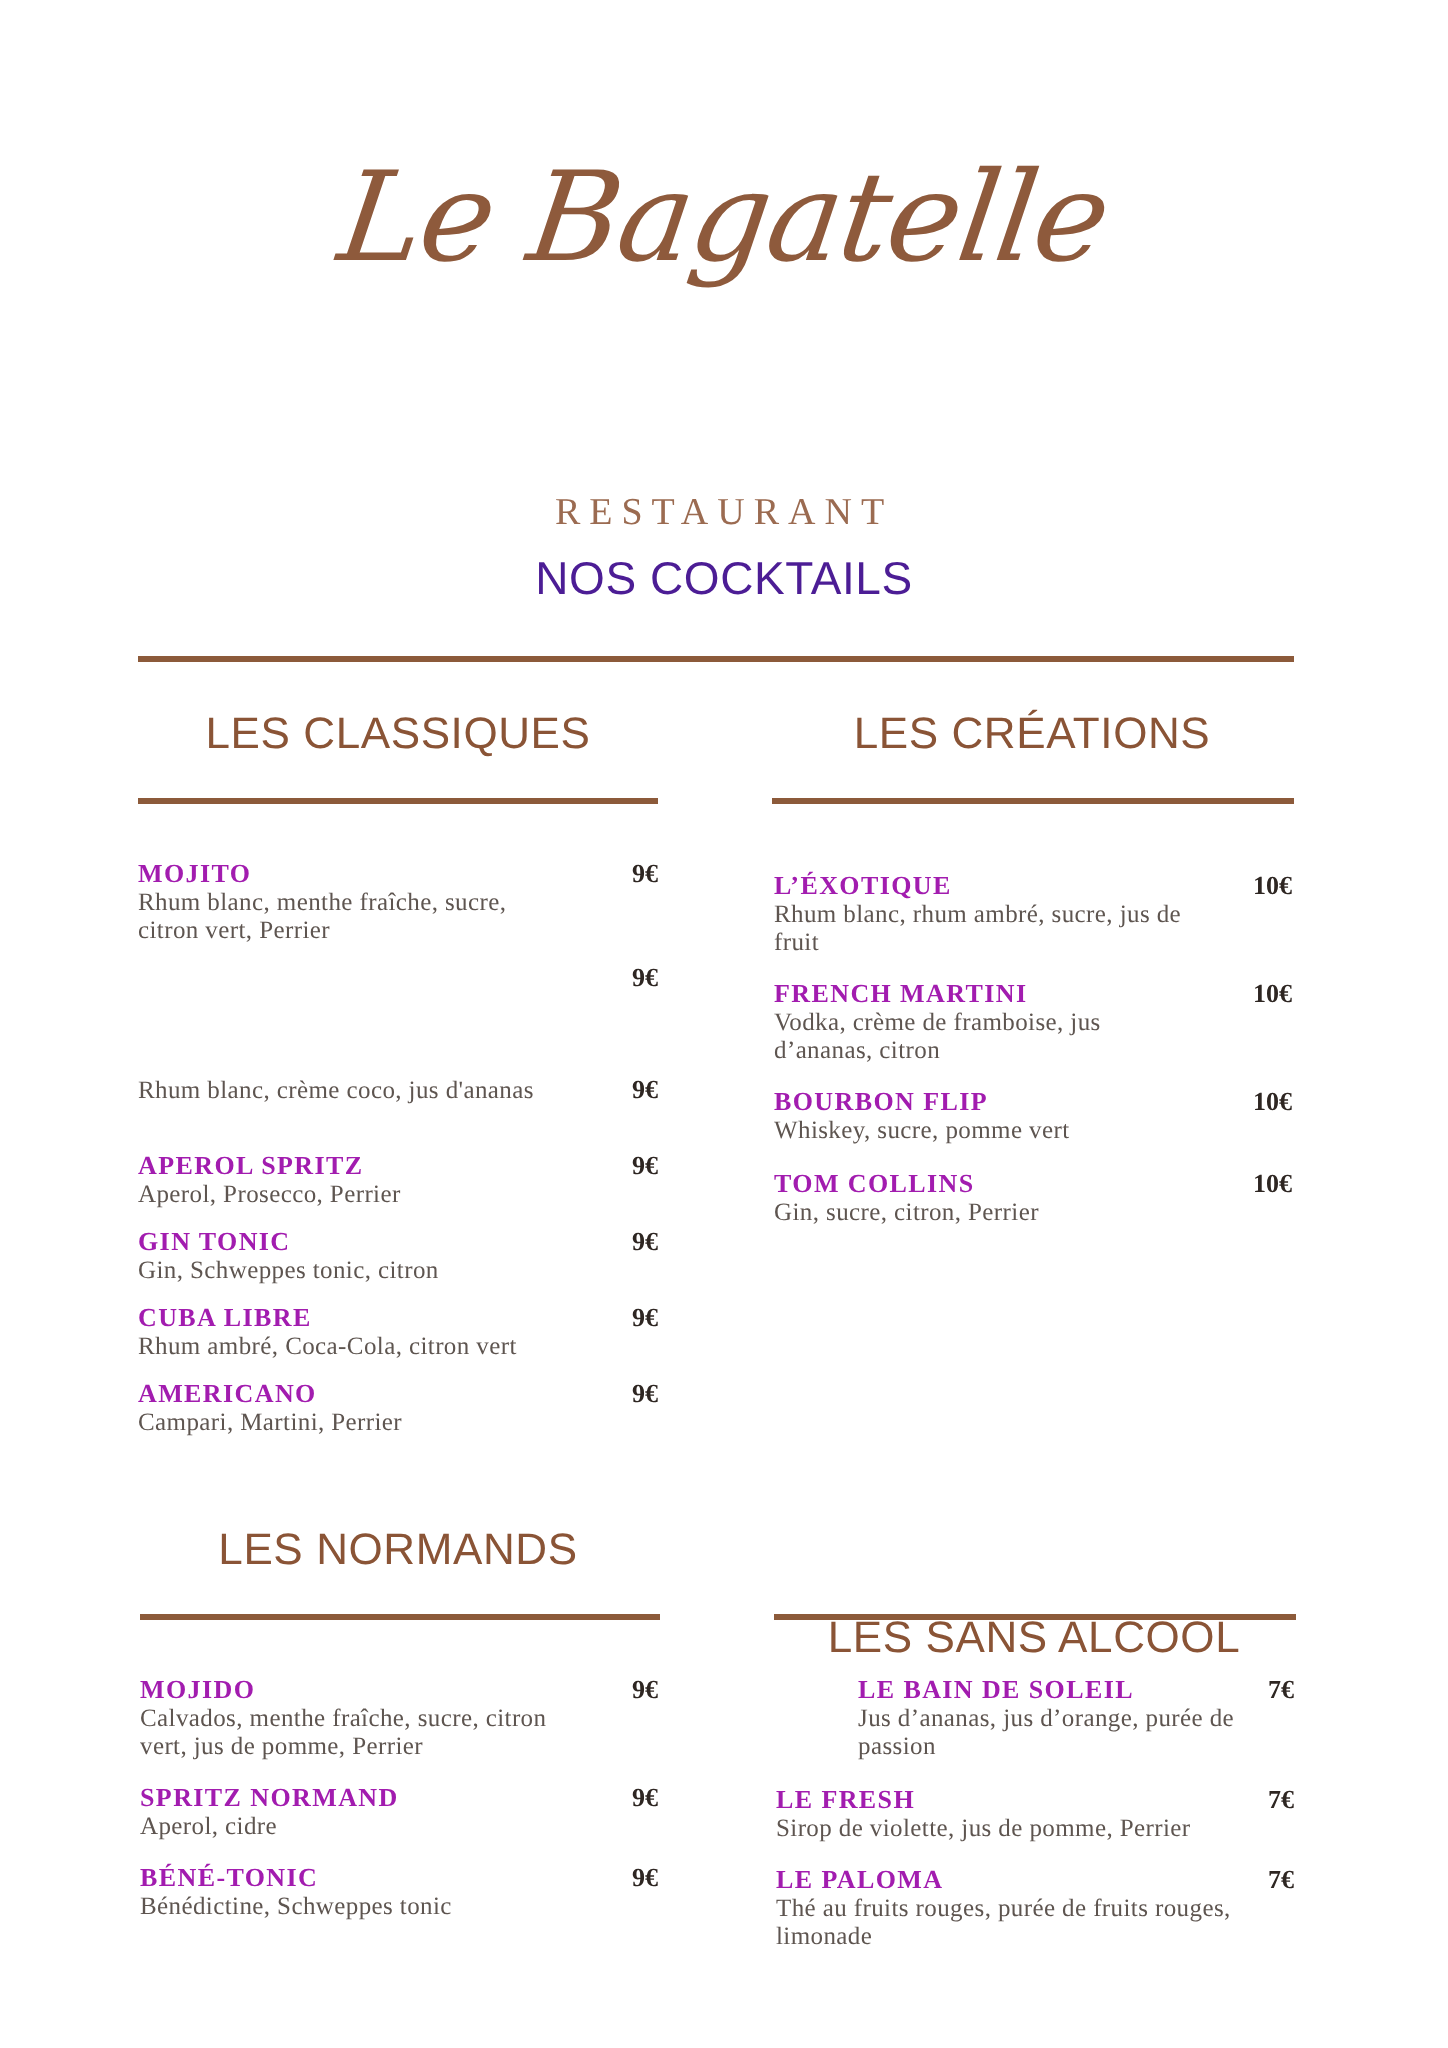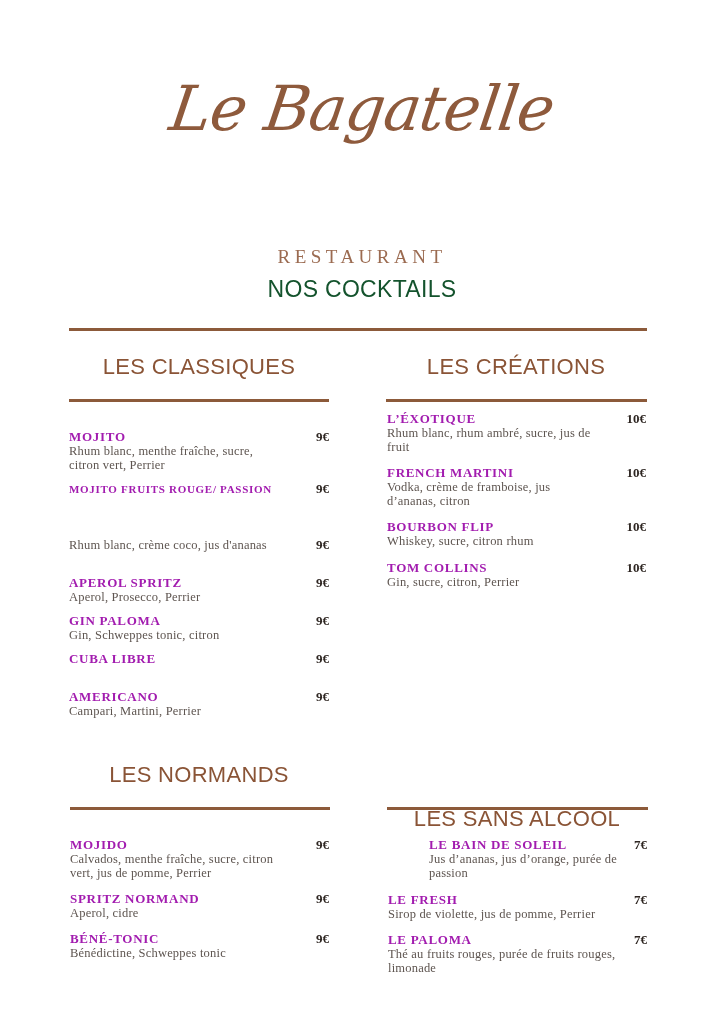--- a/index.html
+++ b/index.html
@@ -12,21 +12,21 @@
       color: #8e5a3c; letter-spacing: -1px; transform: skewX(-8deg); font-weight: normal;
     }
     .subtitle {
       position: absolute; left: 0; width: 724px; top: 198px; text-align: center;
       font-family: "Liberation Serif", serif; font-size: 19px; letter-spacing: 4.5px;
       color: #9b6b51;
       margin-top: 48px;
     }
     .main-title {
       position: absolute; left: 0; width: 724px; top: 276px; text-align: center;
-      font-family: "Liberation Sans", sans-serif; font-size: 23px; color: #14532d; letter-spacing: 0.3px;
+      font-family: "Liberation Sans", sans-serif; font-size: 23px; color: #4c1d95; letter-spacing: 0.3px;
     }
     .rule { position: absolute; height: 3px; background: #8c5a3a; }
 
     .section-title {
       position: absolute; text-align: center; font-family: "Liberation Sans", sans-serif;
       font-size: 22px; color: #8a5436; letter-spacing: 0.3px;
     }
 
     .list { position: absolute; }
     .item { position: relative; }
@@ -56,65 +56,65 @@
 
 <div class="section-title" style="left:69px; width:260px; top:354px;">LES CLASSIQUES</div>
 <div class="rule" style="left:69px; width:260px; top:399px;"></div>
 <div class="list" style="left:69px; width:260px; top:430px;">
   <div class="item" style="height:52px;">
     <div class="name">MOJITO</div>
     <div class="price">9€</div>
     <div class="desc" style="width:215px;">Rhum blanc, menthe fraîche, sucre, citron vert, Perrier</div>
   </div>
   <div class="item" style="height:56px;">
-    <div class="name small">MOJITO FRUITS ROUGE/ PASSION</div>
     <div class="price">9€</div>
   </div>
   <div class="item" style="height:38px;">
     <div class="price">9€</div>
     <div class="desc">Rhum blanc, crème coco, jus d'ananas</div>
   </div>
   <div class="item" style="height:38px;">
     <div class="name">APEROL SPRITZ</div>
     <div class="price">9€</div>
     <div class="desc">Aperol, Prosecco, Perrier</div>
   </div>
   <div class="item" style="height:38px;">
-    <div class="name">GIN PALOMA</div>
+    <div class="name">GIN TONIC</div>
     <div class="price">9€</div>
     <div class="desc">Gin, Schweppes tonic, citron</div>
   </div>
   <div class="item" style="height:38px;">
     <div class="name">CUBA LIBRE</div>
     <div class="price">9€</div>
+    <div class="desc">Rhum ambré, Coca-Cola, citron vert</div>
   </div>
   <div class="item" style="height:38px;">
     <div class="name">AMERICANO</div>
     <div class="price">9€</div>
     <div class="desc">Campari, Martini, Perrier</div>
   </div>
 </div>
 
 <div class="section-title" style="left:386px; width:260px; top:354px;">LES CRÉATIONS</div>
 <div class="rule" style="left:386px; width:261px; top:399px;"></div>
-<div class="list" style="left:387px; width:259px; top:412px;">
+<div class="list" style="left:387px; width:259px; top:436px;">
   <div class="item" style="height:54px;">
     <div class="name">L’ÉXOTIQUE</div>
     <div class="price">10€</div>
     <div class="desc" style="width:215px;">Rhum blanc, rhum ambré, sucre, jus de fruit</div>
   </div>
   <div class="item" style="height:54px;">
     <div class="name">FRENCH MARTINI</div>
     <div class="price">10€</div>
     <div class="desc" style="width:195px;">Vodka, crème de framboise, jus d’ananas, citron</div>
   </div>
   <div class="item" style="height:41px;">
     <div class="name">BOURBON FLIP</div>
     <div class="price">10€</div>
-    <div class="desc">Whiskey, sucre, citron rhum</div>
+    <div class="desc">Whiskey, sucre, pomme vert</div>
   </div>
   <div class="item" style="height:38px;">
     <div class="name">TOM COLLINS</div>
     <div class="price">10€</div>
     <div class="desc">Gin, sucre, citron, Perrier</div>
   </div>
 </div>
 
 <div class="section-title" style="left:69px; width:260px; top:762px;">LES NORMANDS</div>
 <div class="rule" style="left:70px; width:260px; top:807px;"></div>

